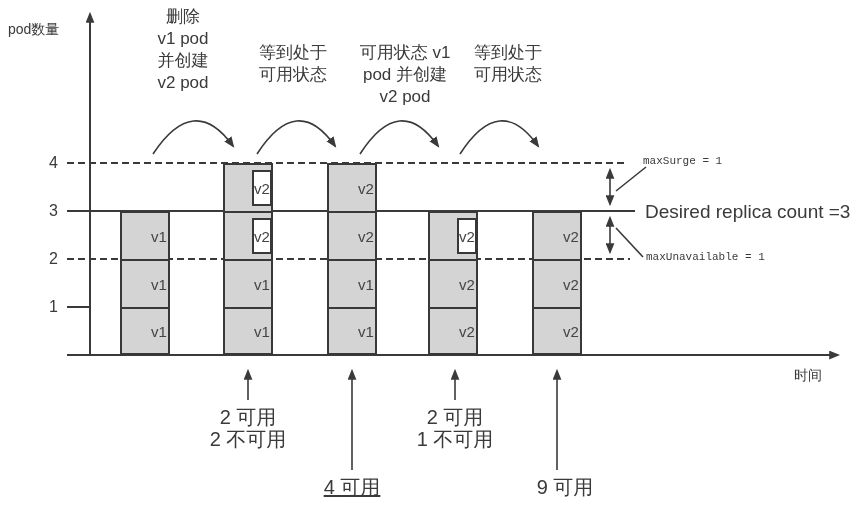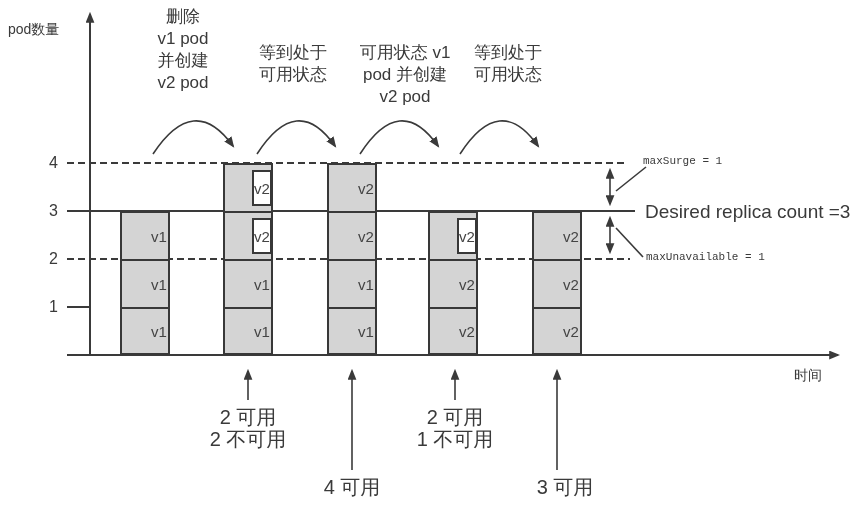--- a/index.html
+++ b/index.html
@@ -173,28 +173,28 @@
       </div>
     <div class="pod" style="left:532px;top:307px;height:48px;">
         <span>v2</span>
       </div>
   </div>
 
   <div class="lbl status" style="left:248px;top:406px;">
     <div>2 可用</div>
     <div>2 不可用</div>
   </div>
-  <div class="lbl status" style="left:352px;top:476px;">
+  <div class="lbl status" style="left:352px;top:476px;text-decoration:underline;">
     <div>4 可用</div>
   </div>
   <div class="lbl status" style="left:455px;top:406px;">
     <div>2 可用</div>
     <div>1 不可用</div>
   </div>
   <div class="lbl status" style="left:565px;top:476px;">
-    <div>3 可用</div>
+    <div>9 可用</div>
   </div>
 
   <div class="mono" style="left:643px;top:152px;">maxSurge = 1</div>
   <div class="desired" style="left:645px;top:201px;text-align:right;">Desired replica count =3</div>
   <div class="mono" style="left:646px;top:248px;">maxUnavailable = 1</div>
 
 </div>
 
 </body></html>

